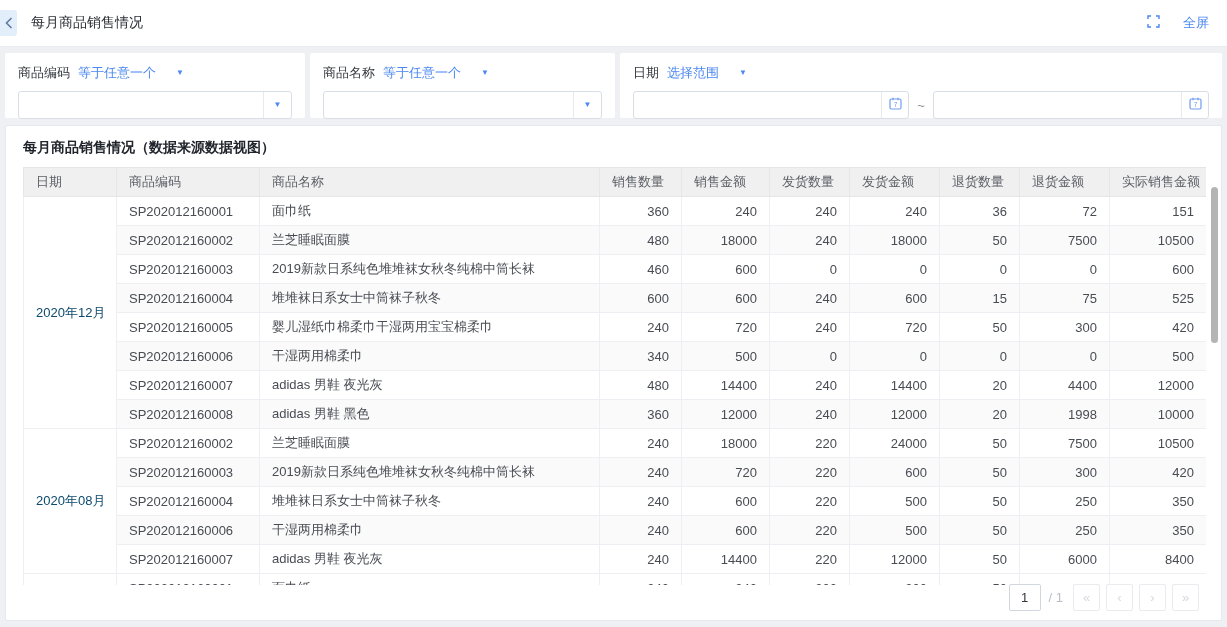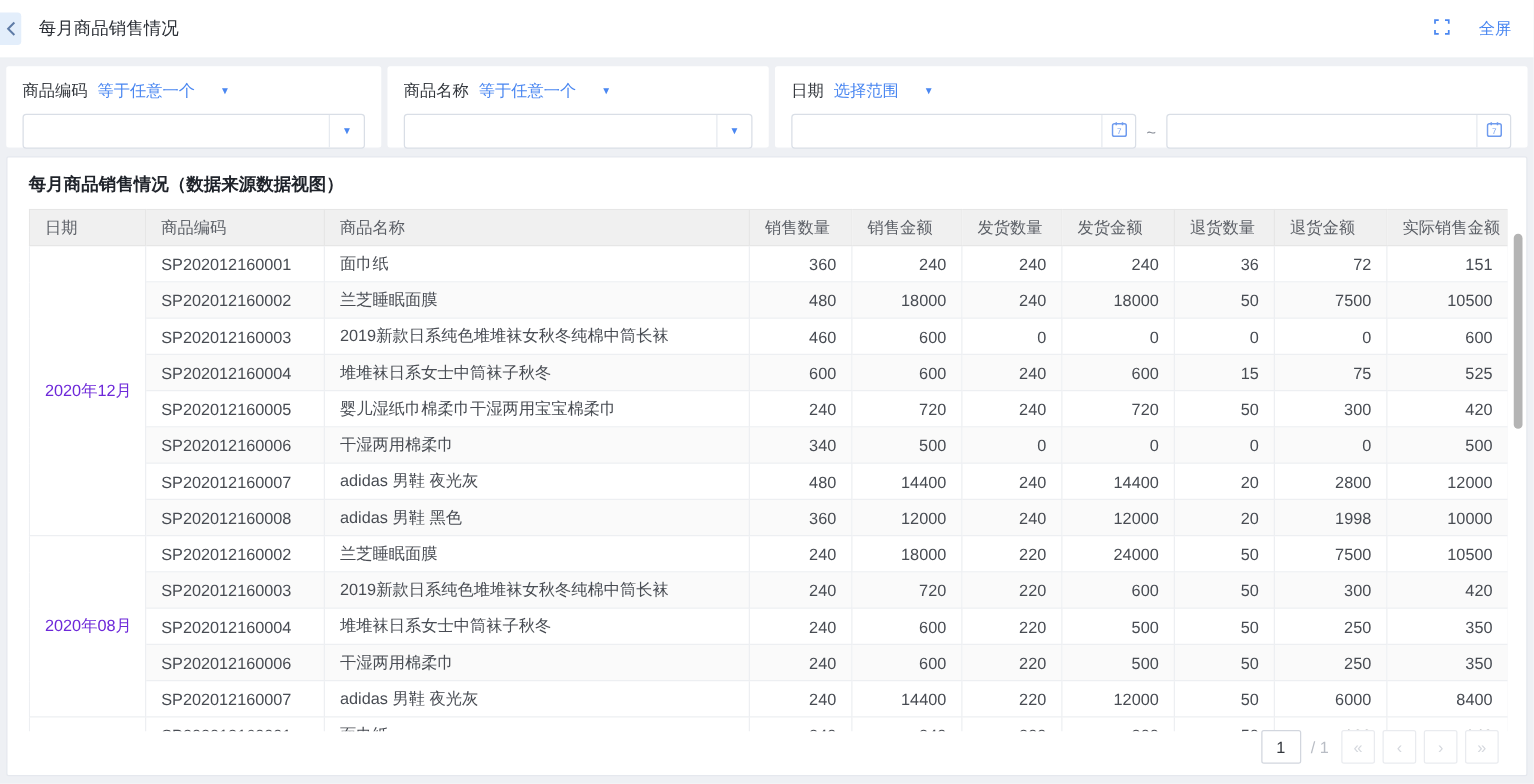--- a/index.html
+++ b/index.html
@@ -44,21 +44,21 @@
   .tbl-title { padding:13px 0 10px 17px; font-size:14px; font-weight:bold; color:#20242b; }
   .table-wrap { position:absolute; left:17px; top:41px; width:1183px; height:418px; overflow:hidden; }
   table { border-collapse:collapse; table-layout:fixed; width:1183px; font-size:13px; }
   th { background:#f0f0f0; height:29px; font-weight:normal; color:#5b5f66;
        border:1px solid #e6e6e6; padding:0 12px; text-align:left; white-space:nowrap; overflow:hidden; }
   th.num { text-align:left; }
   td { height:29px; border:1px solid #edeff2; padding:0 12px; color:#484c53;
        white-space:nowrap; overflow:hidden; background:#fff; }
   td.num { text-align:right; }
   tr.stripe td { background:#fafafa; }
-  td.datecell { background:#fff !important; vertical-align:middle; color:#6d28d9; }
+  td.datecell { background:#fff !important; vertical-align:middle; color:#0c4a6e; }
   
   .vthumb { position:absolute; right:3px; top:61px; width:7px; height:156px;
             background:#b4b4b4; border-radius:4px; cursor:grab; }
   
   .pager { position:absolute; right:22px; bottom:9px; display:flex; align-items:center;
            gap:6px; font-size:13px; color:#b9bdc5; }
   .page-input { width:32px; height:27px; border:1px solid #d2d6de; border-radius:2px;
            text-align:center; color:#33373d; font-size:13px; outline:none; background:#fff; }
   .page-total { margin:0 4px 0 2px; color:#b9bdc5; }
   .pbtn { width:27px; height:27px; border:1px solid #e9ebef; border-radius:2px; background:#fff;
@@ -268,21 +268,21 @@
             <td class="num">500</td>
           </tr>
           <tr>
             <td>SP202012160007</td>
             <td>adidas 男鞋 夜光灰</td>
             <td class="num">480</td>
             <td class="num">14400</td>
             <td class="num">240</td>
             <td class="num">14400</td>
             <td class="num">20</td>
-            <td class="num">2800</td>
+            <td class="num">4400</td>
             <td class="num">12000</td>
           </tr>
           <tr class="stripe">
             <td>SP202012160008</td>
             <td>adidas 男鞋 黑色</td>
             <td class="num">360</td>
             <td class="num">12000</td>
             <td class="num">240</td>
             <td class="num">12000</td>
             <td class="num">20</td>

